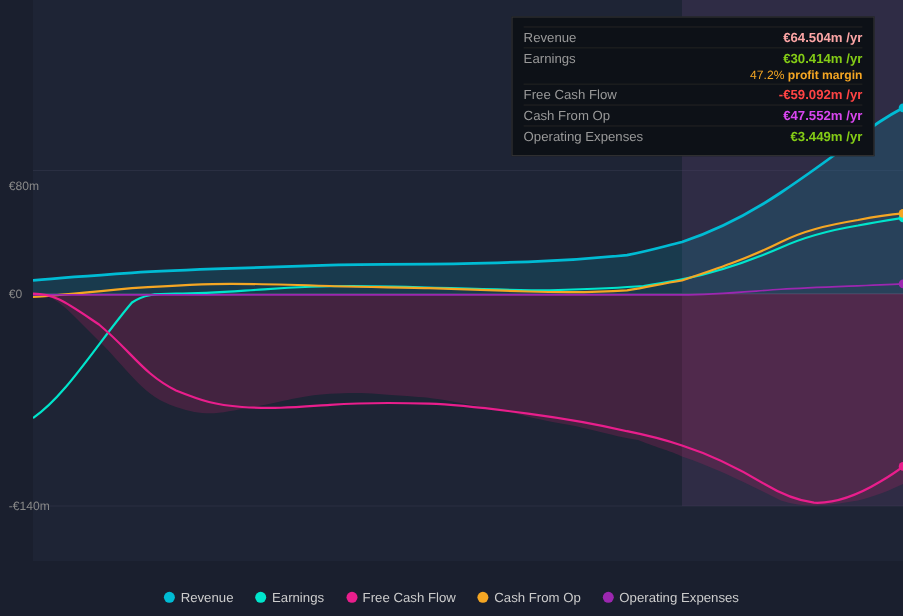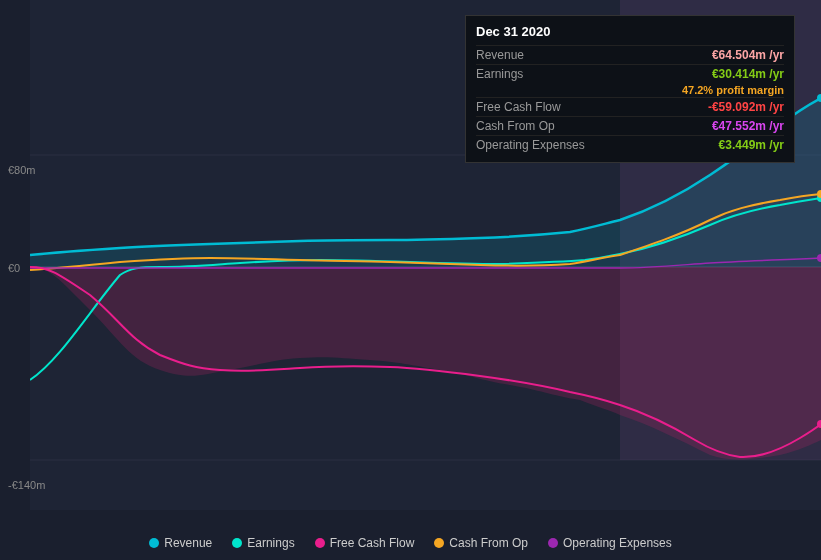--- a/index.html
+++ b/index.html
@@ -65,21 +65,21 @@
 
     .y-label {
       position: absolute;
       font-size: 11px;
       color: #888;
       left: 8px;
     }
 
     .y-label-80 { top: 164px; }
     .y-label-0 { top: 262px; }
-    .y-label-140 { top: 455px; margin-top: 24px; }
+    .y-label-140 { top: 455px; }
 
     .x-labels {
       position: absolute;
       bottom: 50px;
       left: 30px;
       right: 10px;
       display: flex;
       justify-content: space-between;
       font-size: 11px;
       color: #888;
@@ -157,32 +157,31 @@
     <circle cx="791" cy="424" r="4" fill="#e91e8c"></circle>
 
   </svg>
 
   <div class="y-label y-label-80">€80m</div>
   <div class="y-label y-label-0">€0</div>
   <div class="y-label y-label-140">-€140m</div>
 
 
   <div id="tooltip-box">
-    <div class="tooltip-title">Dec 31 2020</div>
     <div class="tooltip-row">
       <span class="tooltip-label">Revenue</span>
       <span class="tooltip-value cyan">€64.504m /yr</span>
     </div>
     <div class="tooltip-row">
       <span class="tooltip-label">Earnings</span>
       <span class="tooltip-value positive">€30.414m /yr</span>
     </div>
     <div class="tooltip-row profit-margin">
       <span></span>
-      <span class="tooltip-value"><span style="color:#f5a623;font-weight:bold;margin-left:46px;">47.2%</span> profit margin</span>
+      <span class="tooltip-value"><span style="color:#f5a623;font-weight:normal;margin-left:46px;">47.2%</span> profit margin</span>
     </div>
     <div class="tooltip-row">
       <span class="tooltip-label">Free Cash Flow</span>
       <span class="tooltip-value negative">-€59.092m /yr</span>
     </div>
     <div class="tooltip-row">
       <span class="tooltip-label">Cash From Op</span>
       <span class="tooltip-value orange">€47.552m /yr</span>
     </div>
     <div class="tooltip-row">

